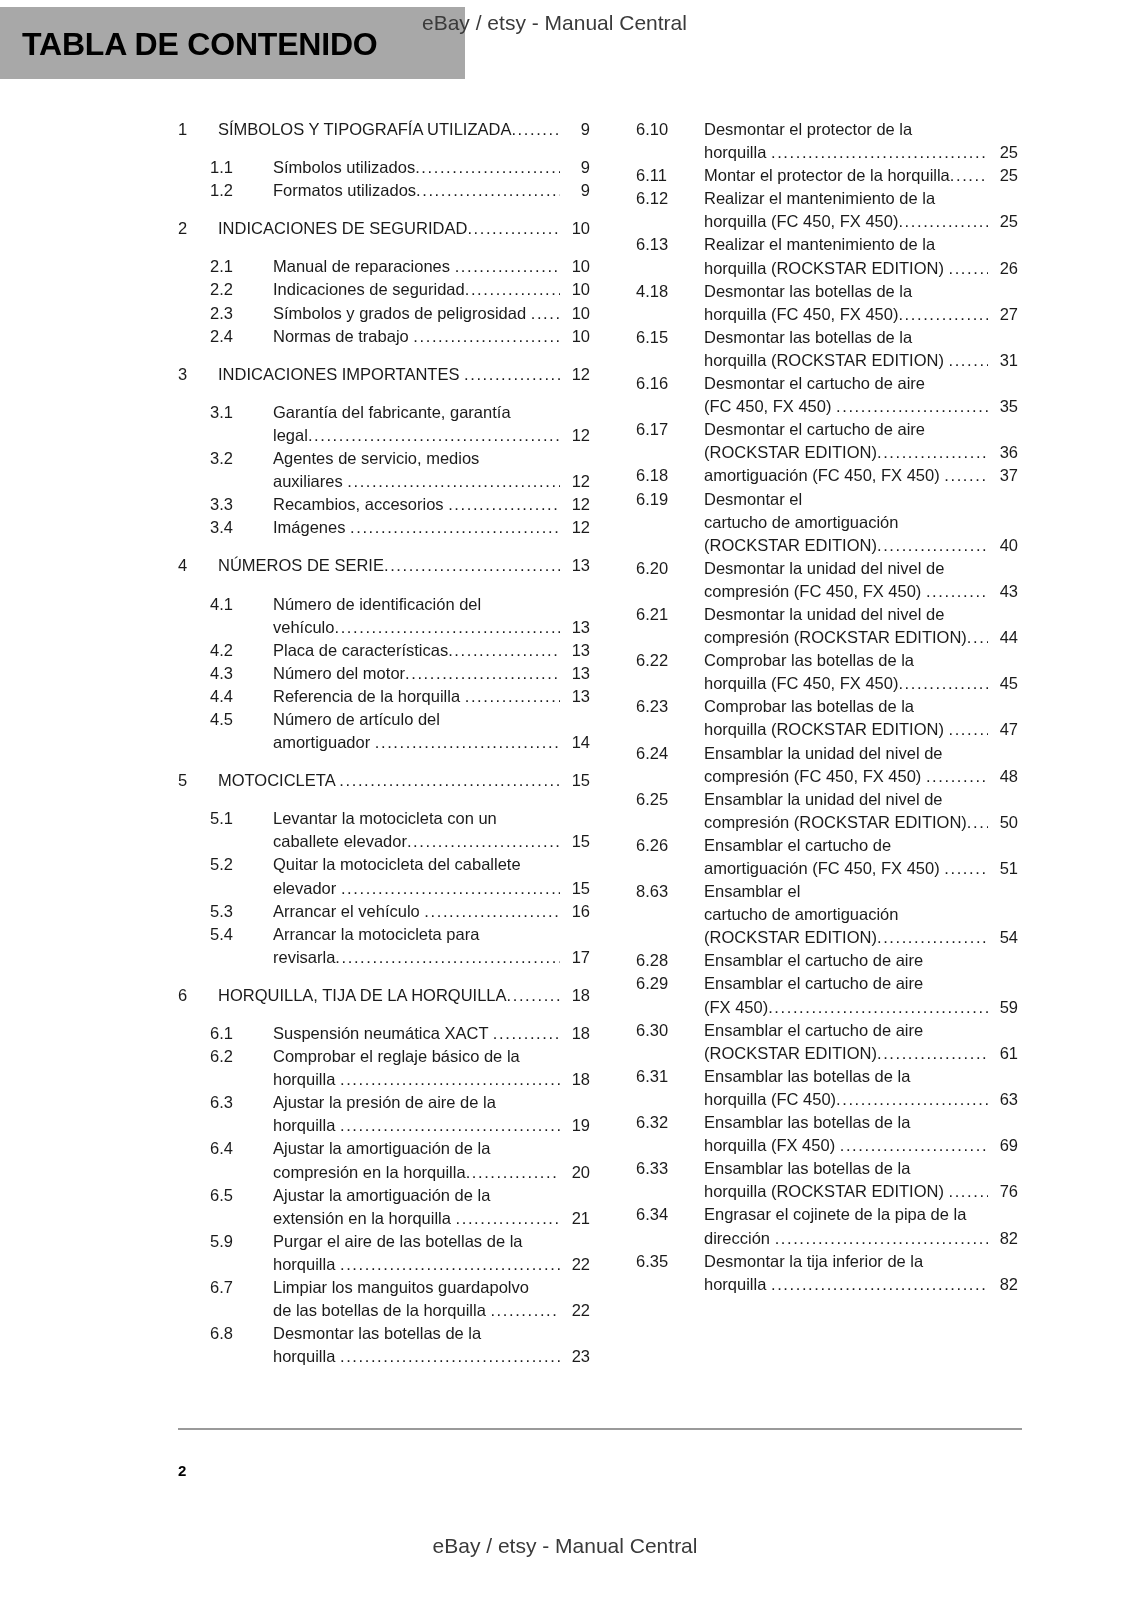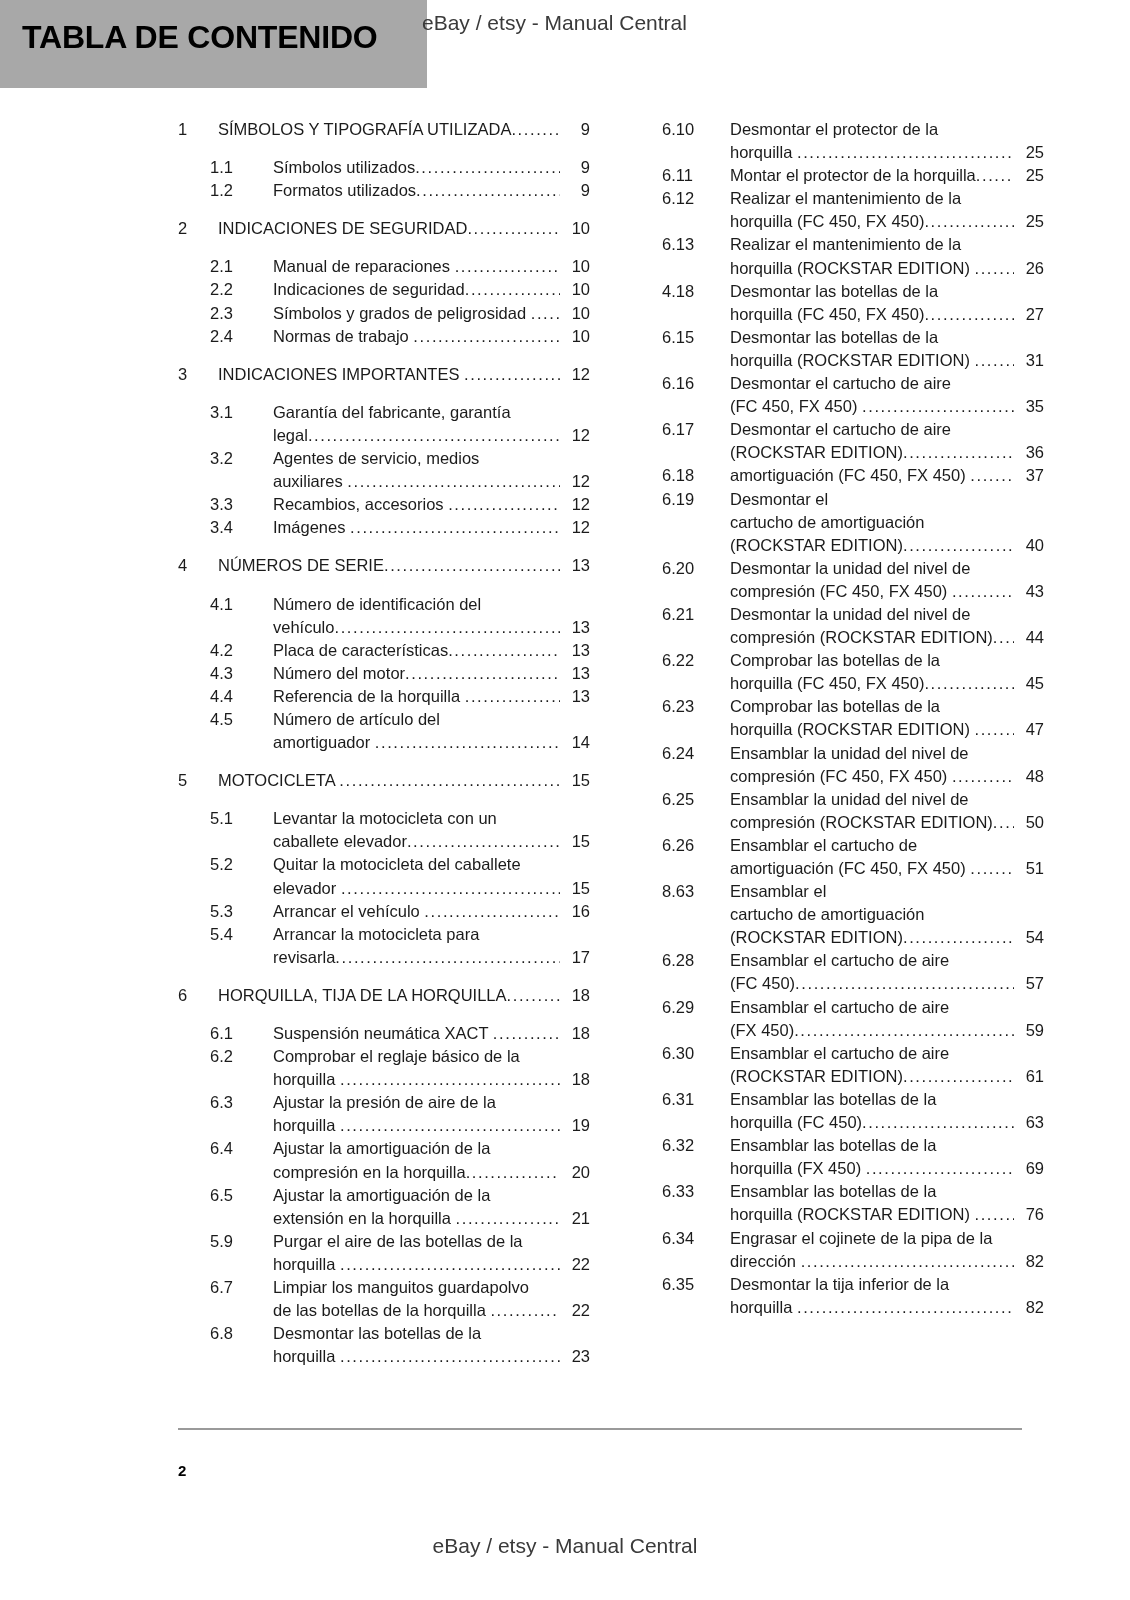--- a/index.html
+++ b/index.html
@@ -18,24 +18,25 @@
 
   
   .page-header {
     position: absolute;
     top: 0; left: 0;
     width: 1130px;
     height: 72px;
   }
   .title-bar {
     position: absolute;
-    left: 0; top: 0;
+    left: 0; top: 7px;
     width: 427px;
-    height: 88px;
+    height: 72px;
     background: #a8a8a8;
+    padding-left: 38px;
   }
   .title-bar-text {
     position: absolute;
     left: 22px;
     top: 19px;
     font-size: 32px;
     font-weight: bold;
     letter-spacing: -0.2px;
     color: #000000;
     white-space: nowrap;
@@ -60,21 +61,21 @@
     align-items: flex-start;
   }
   .toc-col {
     position: relative;
   }
   .toc-col-left {
     margin-left: 178px;
     width: 412px;
   }
   .toc-col-right {
-    margin-left: 72px;
+    margin-left: 46px;
     width: 382px;
   }
 
   .entry {
     display: flex;
     align-items: flex-start;
     font-size: 16.5px;
     line-height: 23.1px;
   }
   .entry.level1 {
@@ -775,25 +776,20 @@
             <span class="pg">54</span>
           </div>
         </div>
       </div>
       <div class="entry level2">
         <div class="num">6.28</div>
         <div class="body">
           <div class="line nopage">
             <span class="txt">Ensamblar el cartucho de aire</span>
           </div>
-          <div class="line">
-            <span class="txt">(FC 450)</span>
-            <span class="leader"></span>
-            <span class="pg">57</span>
-          </div>
         </div>
       </div>
       <div class="entry level2">
         <div class="num">6.29</div>
         <div class="body">
           <div class="line nopage">
             <span class="txt">Ensamblar el cartucho de aire</span>
           </div>
           <div class="line">
             <span class="txt">(FX 450)</span>

